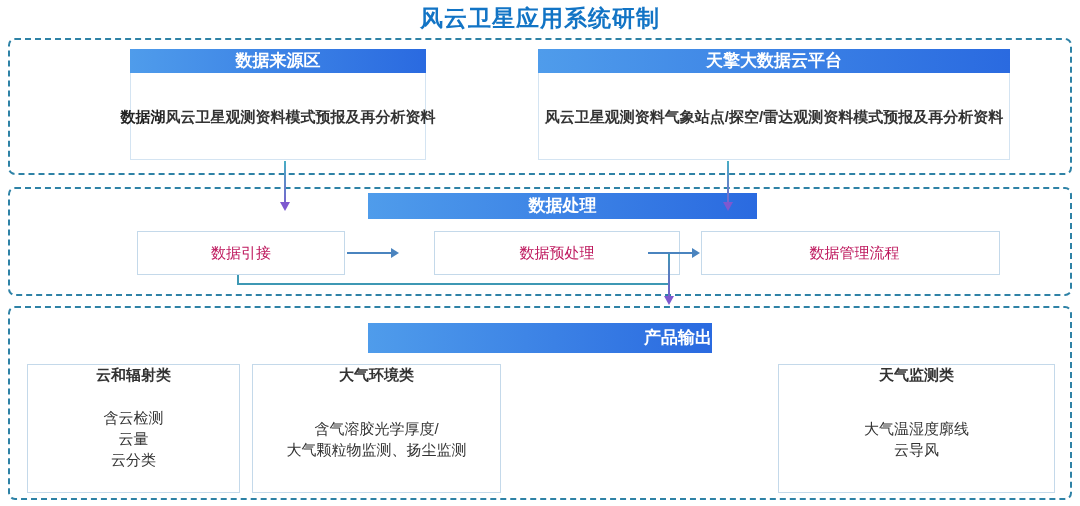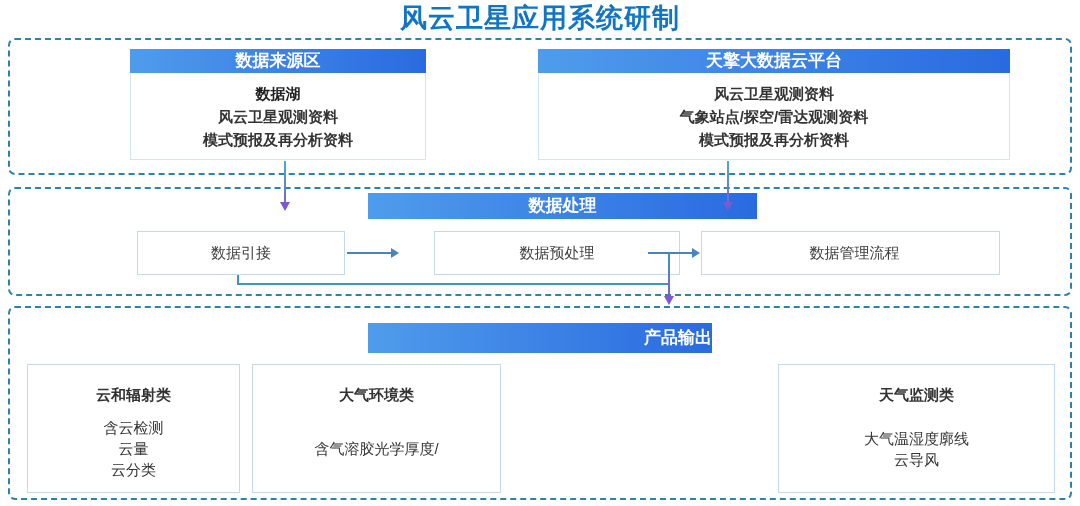--- a/index.html
+++ b/index.html
@@ -6,64 +6,64 @@
   .canvas{
     position:relative;width:1080px;height:506px;overflow:hidden;
     background:#ffffff;
     font-family:"Liberation Sans","DejaVu Sans",sans-serif;
   }
   .abs{position:absolute;box-sizing:border-box;}
 
   .page-title{
     left:0;top:3px;width:1080px;height:30px;
     text-align:center;line-height:30px;
-    font-size:27px;font-weight:700;color:#1274c5;letter-spacing:1px;
+    font-size:23px;font-weight:700;color:#1274c5;letter-spacing:1px;
   }
 
   .dashed-section{
     border:2px dashed #2e82a6;border-radius:7px;background:#ffffff;
   }
   #section-source{left:8px;top:38px;width:1064px;height:137px;}
   #section-processing{left:8px;top:187px;width:1064px;height:109px;}
   #section-output{left:8px;top:306px;width:1064px;height:194px;}
 
   .grad-bar{
     background:linear-gradient(90deg,#4f9ceb 0%,#2a6ae0 100%);
     color:#ffffff;font-weight:700;text-align:center;
   }
   .src-box{background:#ffffff;}
   .src-header{left:0;top:0;height:24px;width:100%;font-size:17px;line-height:24px;}
   .src-body{
     left:0;top:24px;bottom:0;width:100%;
     border:1px solid #d4e4f2;border-top:none;
-    display:flex;flex-direction:column;justify-content:center;align-items:center;
+    display:flex;flex-direction:row;justify-content:center;align-items:center;
     font-size:15px;line-height:23px;color:#333333;font-weight:600;
   }
   .src-body .line{white-space:nowrap;}
   .src-body .line.bold{font-weight:700;color:#222222;}
 
   #src-box-1{left:130px;top:49px;width:296px;height:111px;}
   #src-box-2{left:538px;top:49px;width:472px;height:111px;}
 
   #proc-header{left:368px;top:193px;width:389px;height:26px;font-size:17px;line-height:26px;}
   .proc-box{
     background:#ffffff;border:1px solid #c4d9ea;
-    font-size:15px;font-weight:500;color:#404040;text-align:center;
+    font-size:15px;font-weight:500;color:#be185d;text-align:center;
   }
   #proc-box-1{left:137px;top:231px;width:208px;height:44px;line-height:42px;}
   #proc-box-2{left:400px;top:231px;width:246px;height:44px;line-height:42px;margin-left:34px;}
   #proc-box-3{left:701px;top:231px;width:299px;height:44px;line-height:42px;padding-left:8px;}
 
   #out-header{left:368px;top:323px;width:344px;height:30px;font-size:17px;line-height:30px;text-align:right;}
   .out-col{
     top:364px;height:129px;background:#ffffff;border:1px solid #c4d9ea;
     display:flex;flex-direction:column;align-items:center;
     color:#333333;font-size:15px;
   }
-  .out-col .col-title{margin-top:20px;font-weight:600;line-height:20px;}
+  .out-col .col-title{margin-top:0;font-weight:600;line-height:20px;}
   .out-col .col-items{
     flex:1;display:flex;flex-direction:column;justify-content:center;align-items:center;
     font-weight:500;line-height:21px;text-align:center;
   }
   #out-col-1{left:27px;width:213px;}
   #out-col-2{left:252px;width:249px;justify-content:flex-end;}
   #out-col-3{left:546px;width:224px;}
   #out-col-4{left:778px;width:277px;}
 
   #connector-layer{left:0;top:0;width:1080px;height:506px;pointer-events:none;}
@@ -113,20 +113,21 @@
       <div>含云检测</div>
       <div>云量</div>
       <div>云分类</div>
     </div>
   </div>
 
   <div class="abs out-col" id="out-col-2">
     <div class="col-title">大气环境类</div>
     <div class="col-items">
       <div>含气溶胶光学厚度/</div>
+      <div>大气颗粒物监测、扬尘监测</div>
     </div>
   </div>
 
 
   <div class="abs out-col" id="out-col-4">
     <div class="col-title">天气监测类</div>
     <div class="col-items">
       <div>大气温湿度廓线</div>
       <div>云导风</div>
     </div>

